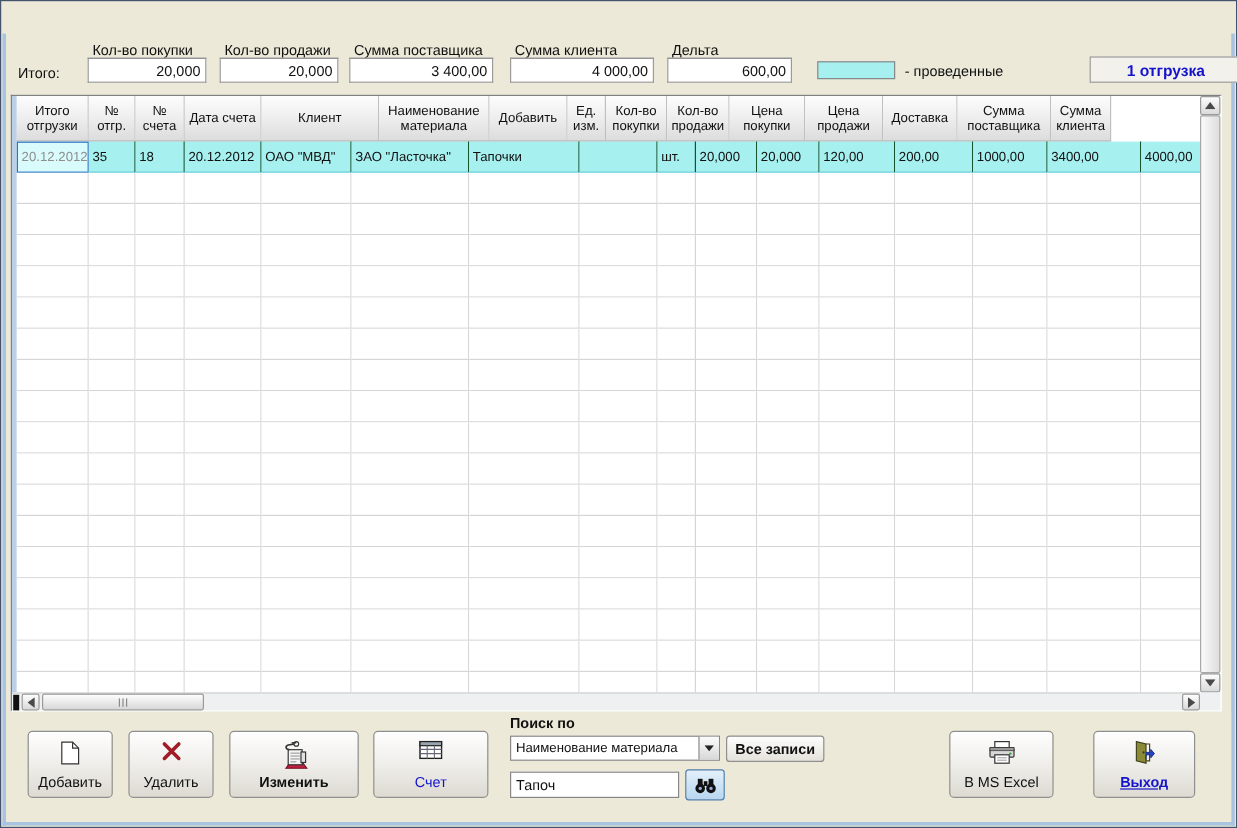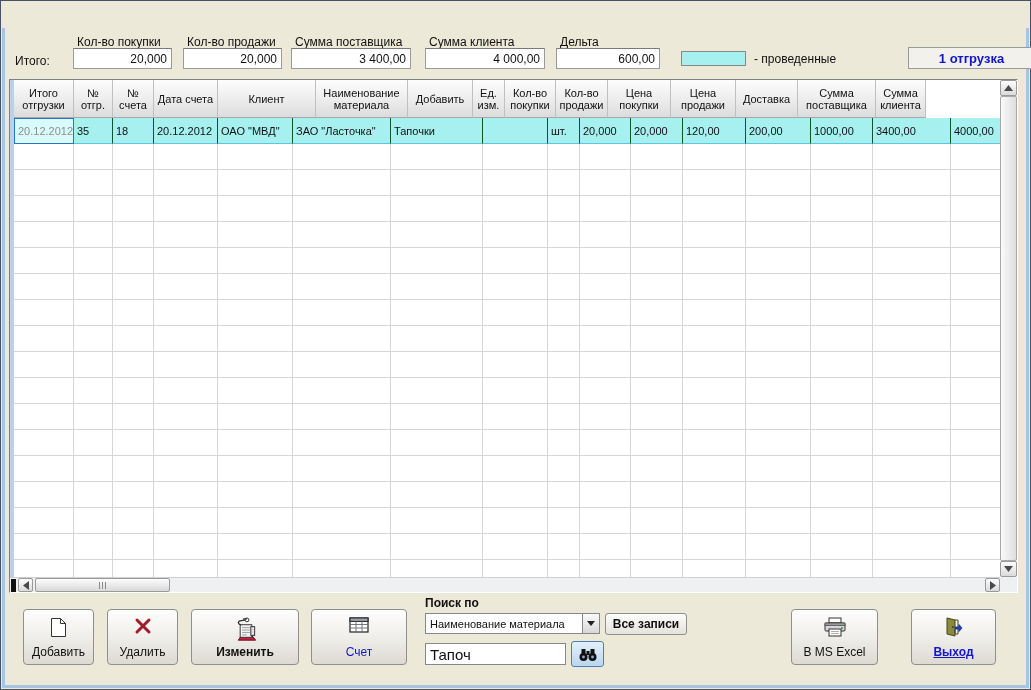--- a/index.html
+++ b/index.html
@@ -91,21 +91,21 @@
   .search-label { position:absolute; left:420px; top:3px; font-size:12px; font-weight:bold; color:#111; }
   .combo { position:absolute; left:420px; top:20px; width:175px; height:21px; background:#fff;
     border:1px solid #888; display:flex; align-items:center; cursor:pointer; }
   .combo-text { flex:1; font-size:11px; color:#111; padding-left:4px; white-space:nowrap; overflow:hidden; }
   .combo-btn { width:17px; height:100%; border-left:1px solid #888;
     background:linear-gradient(#fbfbfb,#d8d8d8); display:flex; align-items:center; justify-content:center; }
   .all-btn { position:absolute; left:600px; top:20px; width:82px; height:22px;
     border:1px solid #8f8f8f; border-radius:3px; background:linear-gradient(#fdfdfd,#e4e2da);
     font-size:12px; font-weight:bold; color:#111; display:flex; align-items:center; justify-content:center; cursor:pointer; }
   .search-input { position:absolute; left:420px; top:50px; width:141px; height:22px; background:#fff;
-    border:1px solid #888; font-size:15px; color:#111; padding:0 4px; font-family:"Liberation Sans",sans-serif; }
+    border:1px solid #888; font-size:12px; color:#111; padding:0 4px; font-family:"Liberation Sans",sans-serif; }
   .binoc-btn { position:absolute; left:566px; top:48px; width:33px; height:26px;
     border:1px solid #4f7fae; border-radius:3px; background:linear-gradient(#e3f0fb,#b9d7ef);
     display:flex; align-items:center; justify-content:center; cursor:pointer; }
 </style>
 </head>
 <body>
 
 <div class="window">
 
 

